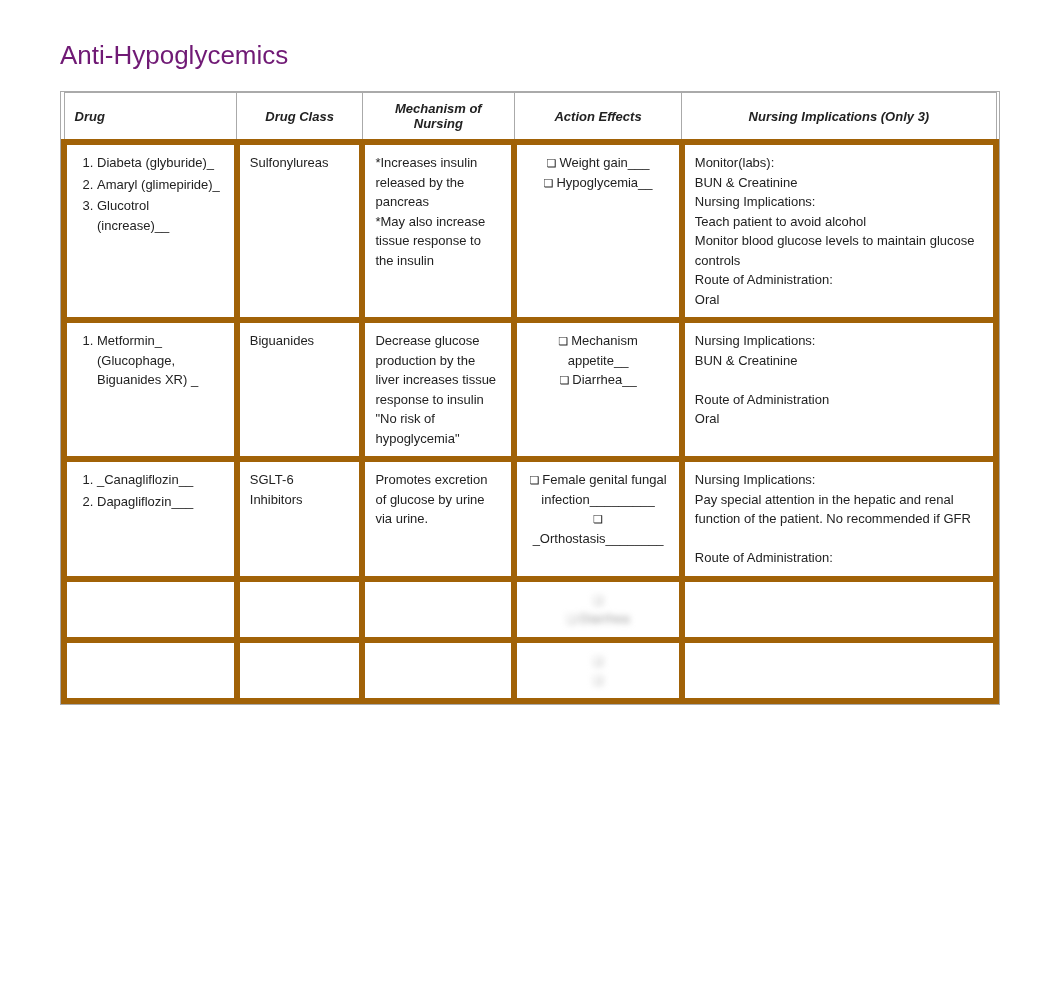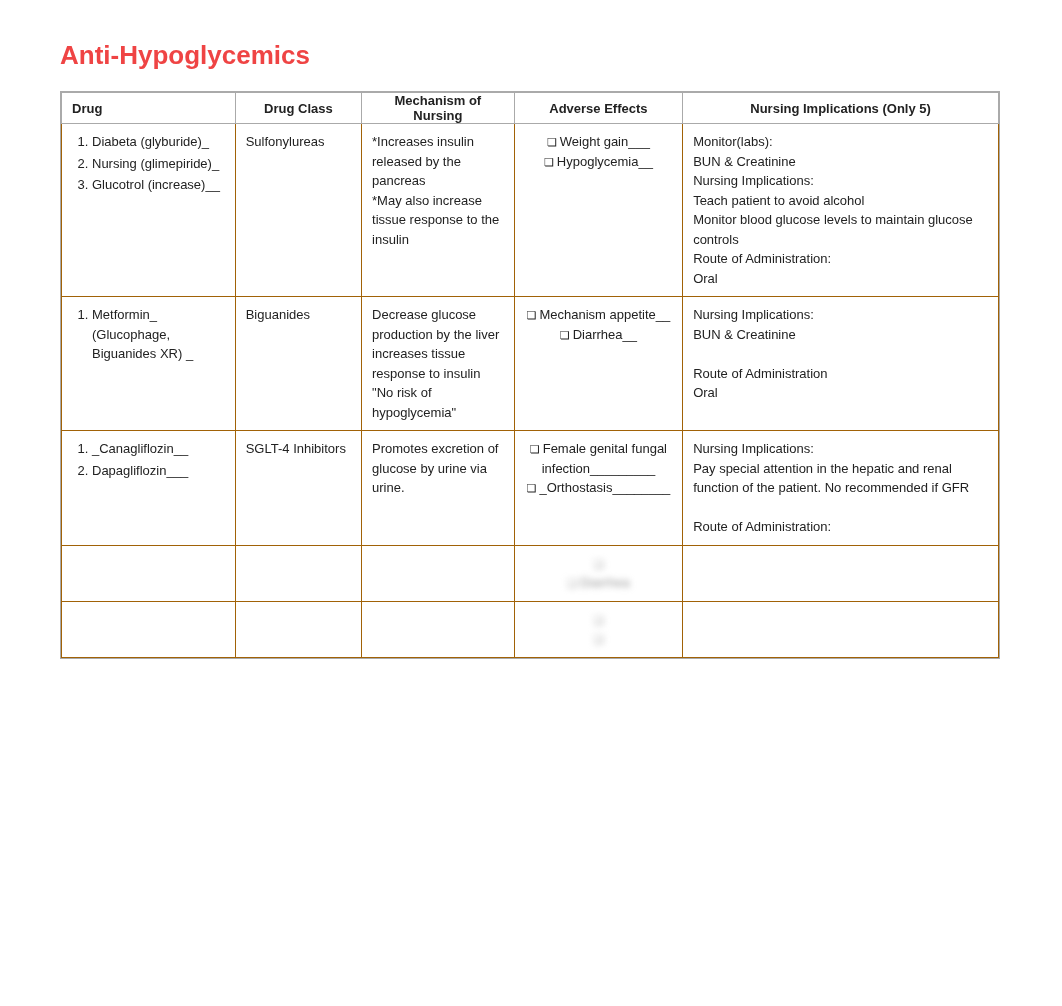--- a/index.html
+++ b/index.html
@@ -5,46 +5,47 @@
     * { box-sizing: border-box; margin: 0; padding: 0; }
     body {
       font-family: Arial, sans-serif;
       font-size: 13px;
       background: #fff;
       color: #222;
       padding: 40px 60px;
     }
     h1 {
       font-size: 26px;
-      font-weight: bold;
+      font-weight: normal;
       margin-bottom: 20px;
-      color: #ef4444;
+      color: #701a75;
     }
     .table-wrapper {
       border: 1px solid #aaa;
       width: 940px;
     }
     table {
       width: 100%;
       border-collapse: collapse;
     }
     thead tr {
       background: #fff;
     }
     thead th {
       border: 1px solid #aaa;
-      padding: 0 10px;
+      padding: 8px 10px;
       text-align: center;
       font-weight: bold;
       font-size: 13px;
       vertical-align: middle;
+      font-style: italic;
     }
     thead th.drug-col { text-align: left; }
     tbody td {
-      border: 1px solid #a16207;
+      border: 6px solid #a16207;
       padding: 8px 10px;
       vertical-align: top;
       font-size: 13px;
       line-height: 1.5;
     }
     .blurred {
       filter: blur(3px);
       color: #999;
       user-select: none;
     }
@@ -68,30 +69,30 @@
 
 <h1>Anti-Hypoglycemics</h1>
 
 <div class="table-wrapper">
   <table>
     <thead>
       <tr>
         <th class="drug-col">Drug</th>
         <th class="class-col">Drug Class</th>
         <th class="mechanism-col">Mechanism of Nursing</th>
-        <th class="adverse-col">Adverse Effects</th>
-        <th class="nursing-col">Nursing Implications (Only 5)</th>
+        <th class="adverse-col">Action Effects</th>
+        <th class="nursing-col">Nursing Implications (Only 3)</th>
       </tr>
     </thead>
     <tbody id="table-body">
     <tr>
           <td>
             <ol>
               <li>Diabeta (glyburide)_</li>
-              <li>Nursing (glimepiride)_</li>
+              <li>Amaryl (glimepiride)_</li>
               <li>Glucotrol (increase)__</li>
             </ol>
           </td>
           <td>Sulfonylureas</td>
           <td>*Increases insulin released by the pancreas<br>*May also increase tissue response to the insulin</td>
           <td>
             <ul class="bullet-list">
               <li>Weight gain___</li>
               <li>Hypoglycemia__</li>
             </ul>
@@ -114,21 +115,21 @@
           </td>
           <td>Nursing Implications:<br>BUN &amp; Creatinine<br><br>Route of Administration<br>    Oral</td>
         </tr>
         <tr>
           <td>
             <ol>
               <li>_Canagliflozin__</li>
               <li>Dapagliflozin___</li>
             </ol>
           </td>
-          <td>SGLT-4 Inhibitors</td>
+          <td>SGLT-6 Inhibitors</td>
           <td>Promotes excretion of glucose by urine via urine.</td>
           <td>
             <ul class="bullet-list">
               <li>Female genital fungal infection_________</li>
               <li>_Orthostasis________</li>
             </ul>
           </td>
           <td>Nursing Implications:<br>Pay special attention in the hepatic and renal function of the patient. No recommended if GFR<br><br><span>Route of Administration:</span></td>
         </tr>
         <tr class="blurred">

